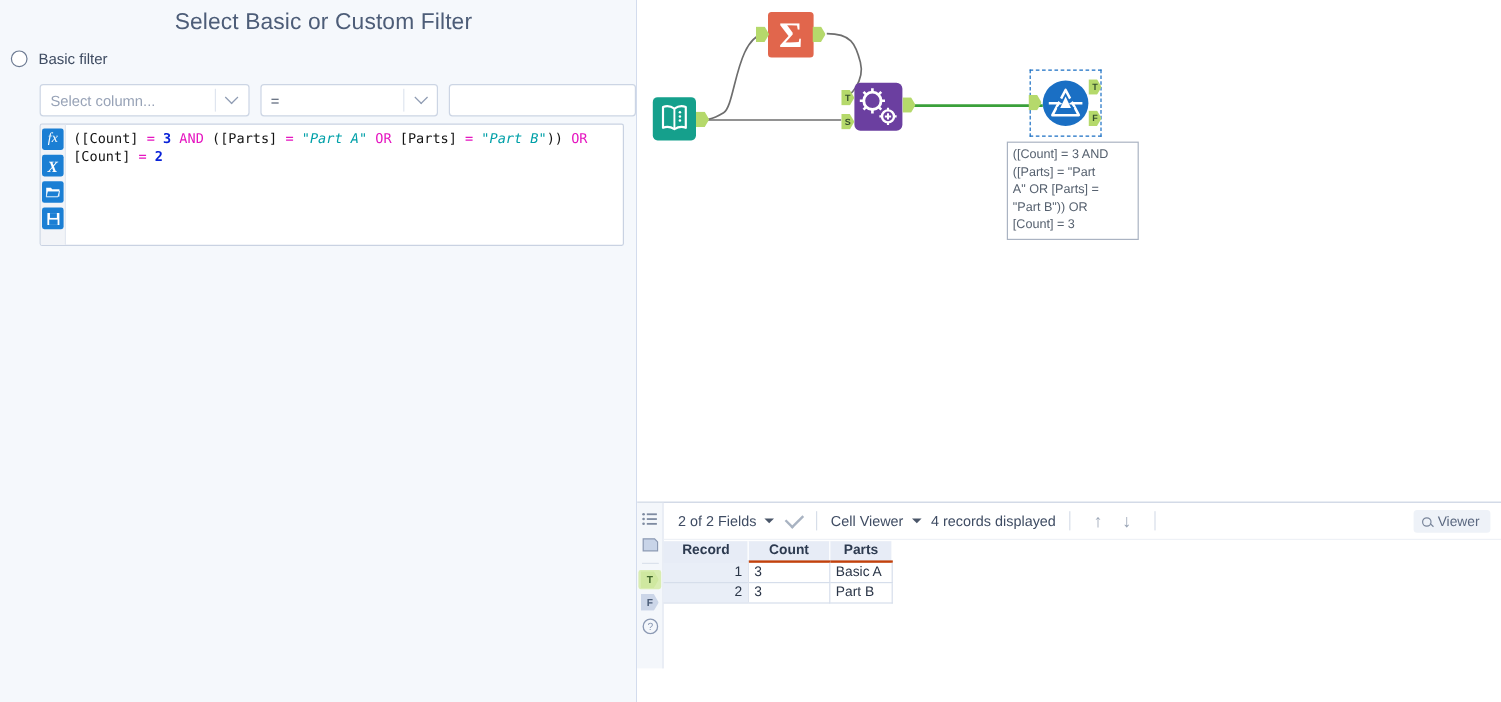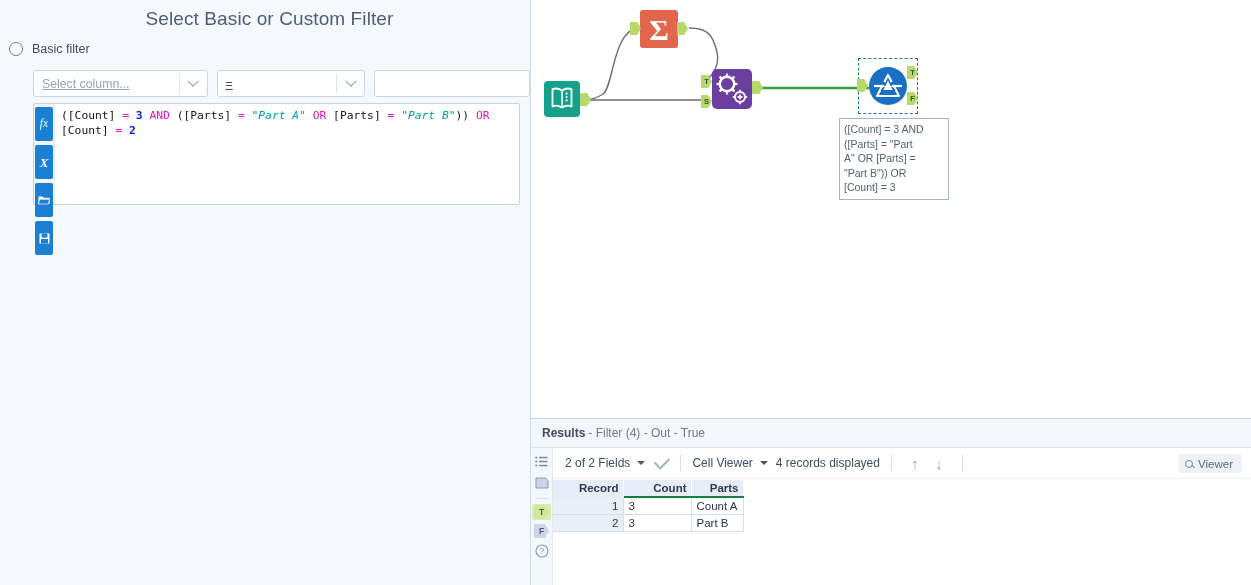--- a/index.html
+++ b/index.html
@@ -93,21 +93,20 @@
     align-items: center;
     position: relative;
   }
   .combo .ctext {
     flex: 1;
     padding-left: 8px;
     font-size: 12.3px;
     color: #98a3b7;
     overflow: hidden;
     white-space: nowrap;
-    text-decoration: underline;
   }
   .combo .ctext.val { color: #3e4b61; }
   .combo .cdiv {
     width: 1px; height: 19px;
     background: #dfe5ef;
   }
   .combo .carrow {
     width: 27px;
     display: flex;
     align-items: center;
@@ -138,21 +137,21 @@
     border-radius: 2px;
     display: flex;
   }
   .expr-gutter {
     width: 21px;
     background: #f2f4f8;
     border-right: 1px solid #e3e8f1;
     padding-top: 2px;
   }
   .gbtn {
-    width: 18px; height: 34px;
+    width: 18px; height: 18px;
     margin: 1px auto 4px auto;
     background: #1b7fd4;
     border-radius: 2px;
     display: flex;
     align-items: center;
     justify-content: center;
     color: #ffffff;
     font-size: 11px;
     line-height: 1;
   }
@@ -341,28 +340,28 @@
     transform: rotate(45deg);
   }
 
   
   .grid { margin-top: 1px; font-size: 11.5px; }
   .grid table { border-collapse: collapse; }
   .grid th {
     background: #e7ecf6;
     color: #2d3a4f;
     font-weight: bold;
-    text-align: right;
+    text-align: center;
     padding: 2px 4px 2px 5px;
     height: 17px;
     border-right: 1px solid #ffffff;
     border-bottom: 2px solid #e7ecf6;
     font-size: 11.5px;
   }
-  .grid th.greenline { border-bottom: 2px solid #15803d; }
+  .grid th.greenline { border-bottom: 2px solid #c2410c; }
   .grid td {
     padding: 1px 4px 1px 5px;
     height: 17px;
     border: 1px solid #d6deeb;
     color: #2a3547;
     background: #ffffff;
   }
   .grid td.recno {
     background: #e9eef7;
     text-align: right;
@@ -522,24 +521,20 @@
       <div class="annot" style="left:308px; top:118px; width:110px;">
         <div>([Count] = 3 AND</div>
         <div>([Parts] = "Part</div>
         <div>A" OR [Parts] =</div>
         <div>"Part B")) OR</div>
         <div>[Count] = 3</div>
       </div>
     </div>
 
     <div id="results">
-      <div class="res-header">
-        <span class="rh-bold">Results</span>
-        <span class="rh-rest">- Filter (4) - Out - True</span>
-      </div>
 
       <div class="res-body">
         <div class="res-rail">
           <div class="rail-ico">
             <svg width="13" height="11" viewBox="0 0 13 11" aria-hidden="true">
               <g fill="#7e8ba1">
                 <circle cx="1.3" cy="1.5" r="1.1"></circle>
                   <rect x="4" y="0.8" width="8.4" height="1.5"></rect>
                 <circle cx="1.3" cy="5.5" r="1.1"></circle>
                   <rect x="4" y="4.8" width="8.4" height="1.5"></rect>
@@ -598,21 +593,21 @@
                 <tr>
                   <th class="c-rec">Record</th>
                   <th class="c-cnt greenline">Count</th>
                   <th class="c-prt greenline">Parts</th>
                 </tr>
               </thead>
               <tbody>
                 <tr>
                   <td class="recno">1</td>
                   <td>3</td>
-                  <td>Count A</td>
+                  <td>Basic A</td>
                 </tr>
                 <tr>
                   <td class="recno">2</td>
                   <td>3</td>
                   <td>Part B</td>
                 </tr>
               </tbody>
             </table>
           </div>
         </div>

